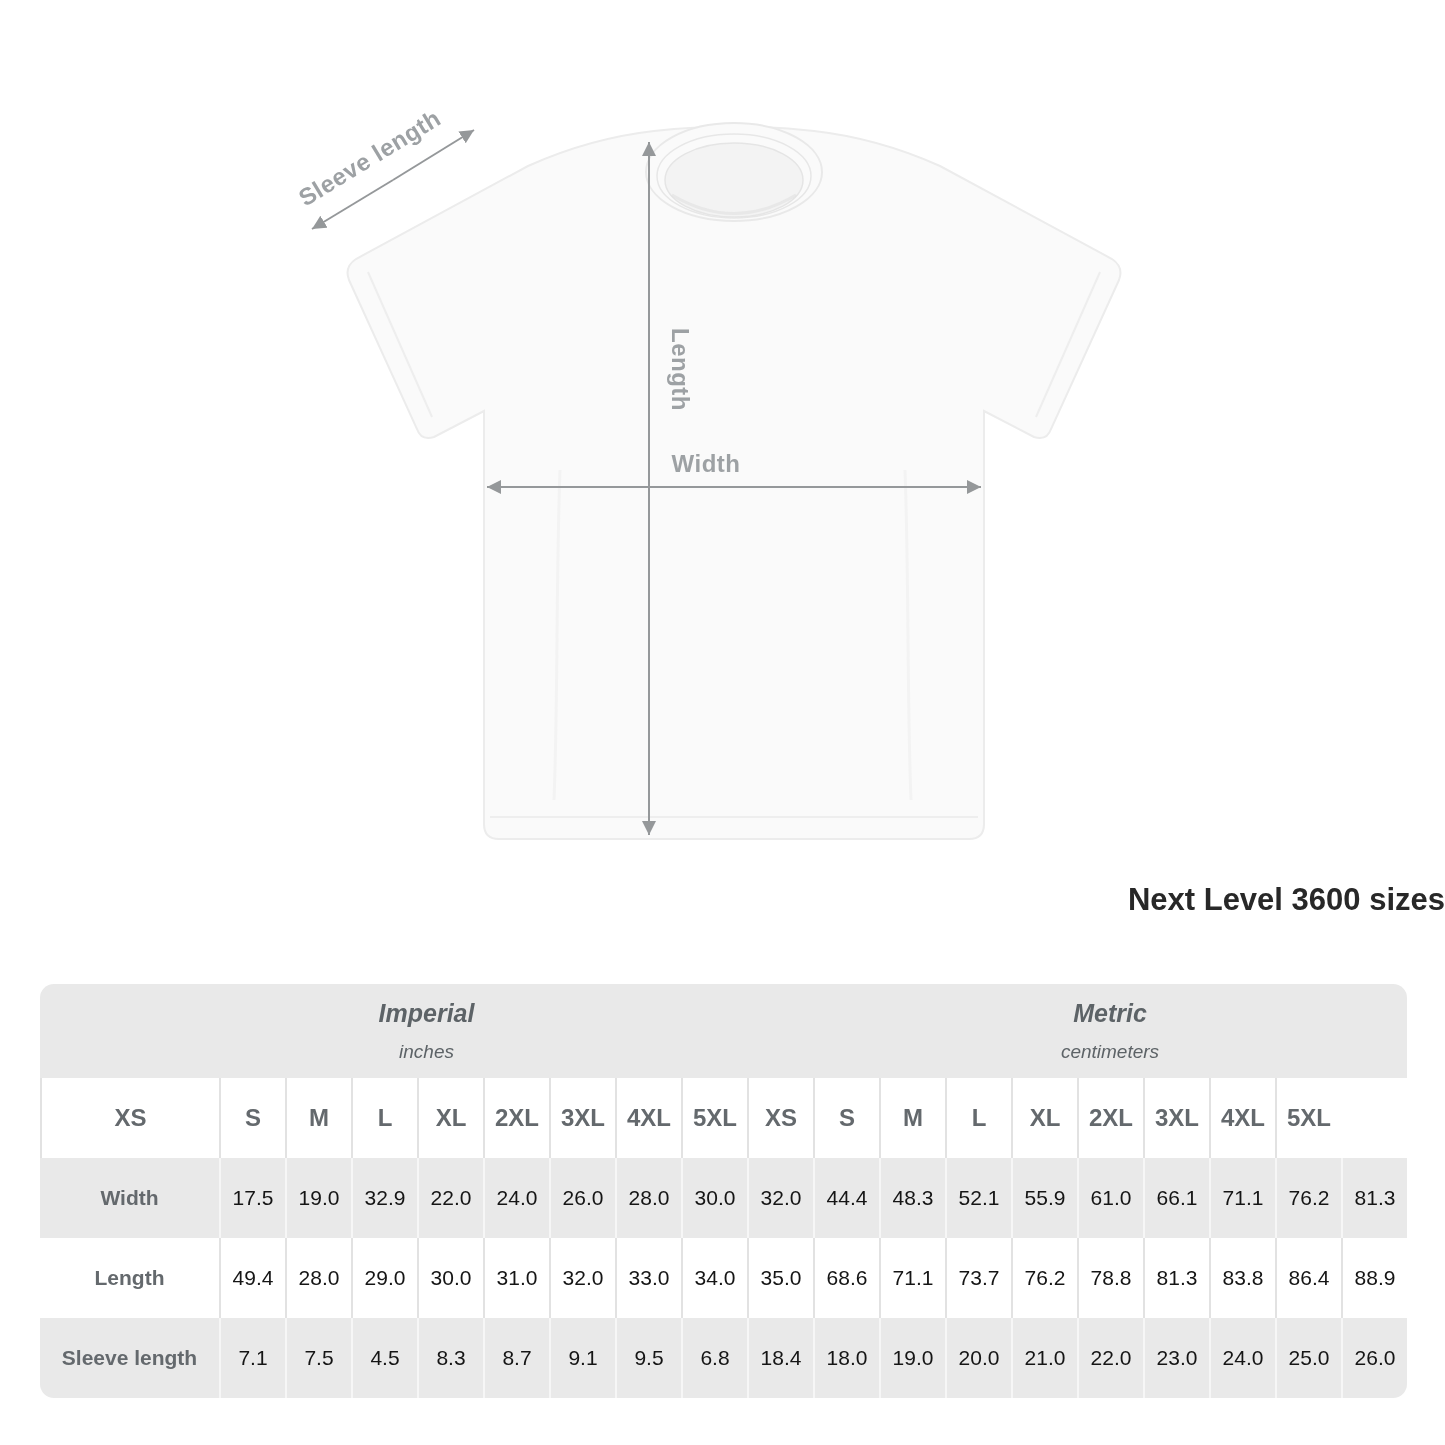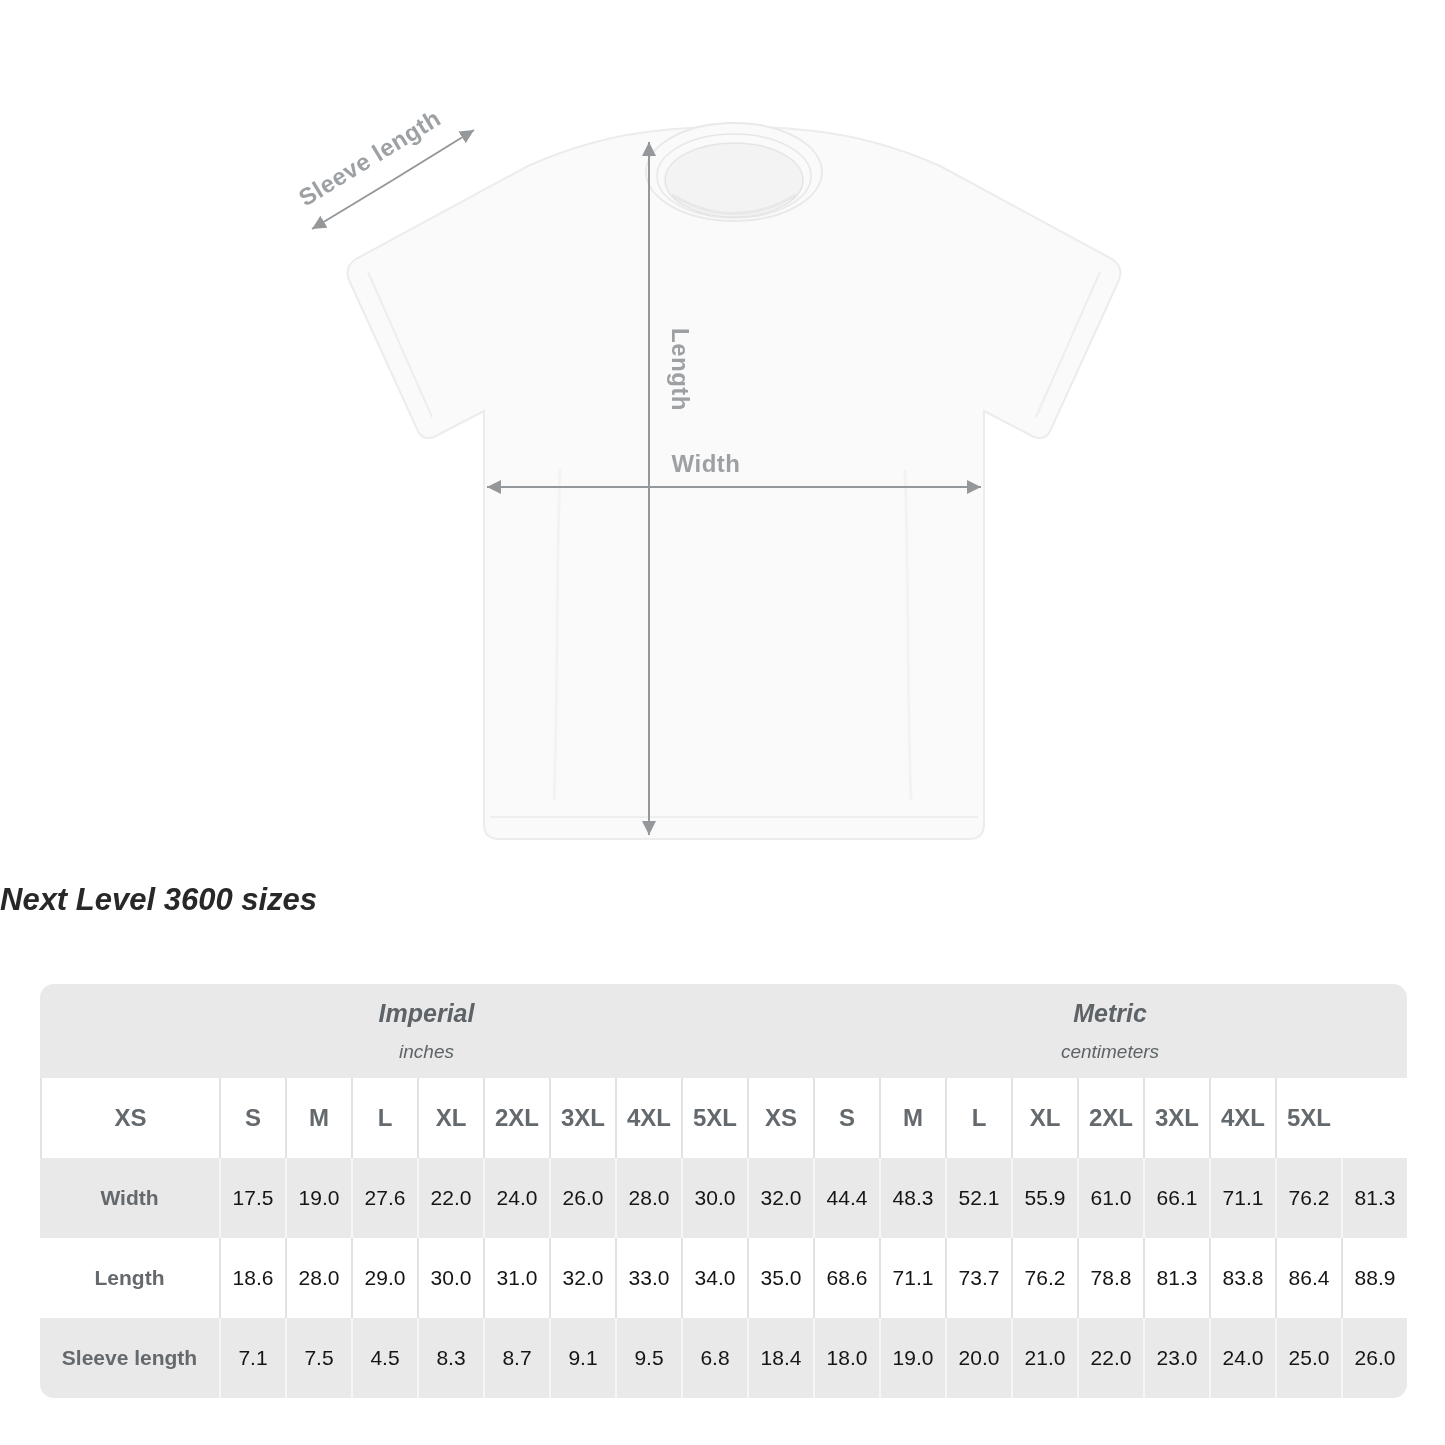--- a/index.html
+++ b/index.html
@@ -10,21 +10,21 @@
   }
   .stage{position:absolute;inset:0;}
 
   
   #diagram{position:absolute;left:0;top:0;}
   .diag-label{font-weight:bold;font-size:24px;letter-spacing:.5px;}
 
   
   .page-title{
     position:absolute;top:882px;left:0;width:100%;
-    text-align:left;font-size:31px;font-weight:bold;color:#282828;font-style:italic;
+    text-align:right;font-size:31px;font-weight:bold;color:#282828;
   }
   .page-note{
     position:absolute;top:941px;left:0;width:100%;
     text-align:center;font-size:19px;font-style:italic;color:#505050;
   }
 
   
   .size-table{position:absolute;left:40px;top:984px;width:1367px;}
   .band{
     display:flex;height:94px;background:#e9e9e9;
@@ -141,40 +141,40 @@
           <div class="cell size sep">XL</div>
           <div class="cell size sep">2XL</div>
           <div class="cell size sep">3XL</div>
           <div class="cell size sep">4XL</div>
           <div class="cell size sep">5XL</div>
         </div>
         <div class="t-row shade">
           <div class="cell label">Width</div>
           <div class="cell value sep">17.5</div>
           <div class="cell value sep">19.0</div>
-          <div class="cell value sep">27.6</div>
+          <div class="cell value sep">32.9</div>
           <div class="cell value sep">22.0</div>
           <div class="cell value sep">24.0</div>
           <div class="cell value sep">26.0</div>
           <div class="cell value sep">28.0</div>
           <div class="cell value sep">30.0</div>
           <div class="cell value sep">32.0</div>
           <div class="cell value sep">44.4</div>
           <div class="cell value sep">48.3</div>
           <div class="cell value sep">52.1</div>
           <div class="cell value sep">55.9</div>
           <div class="cell value sep">61.0</div>
           <div class="cell value sep">66.1</div>
           <div class="cell value sep">71.1</div>
           <div class="cell value sep">76.2</div>
           <div class="cell value sep">81.3</div>
         </div>
         <div class="t-row ">
           <div class="cell label">Length</div>
-          <div class="cell value sep">18.6</div>
+          <div class="cell value sep">49.4</div>
           <div class="cell value sep">28.0</div>
           <div class="cell value sep">29.0</div>
           <div class="cell value sep">30.0</div>
           <div class="cell value sep">31.0</div>
           <div class="cell value sep">32.0</div>
           <div class="cell value sep">33.0</div>
           <div class="cell value sep">34.0</div>
           <div class="cell value sep">35.0</div>
           <div class="cell value sep">68.6</div>
           <div class="cell value sep">71.1</div>

